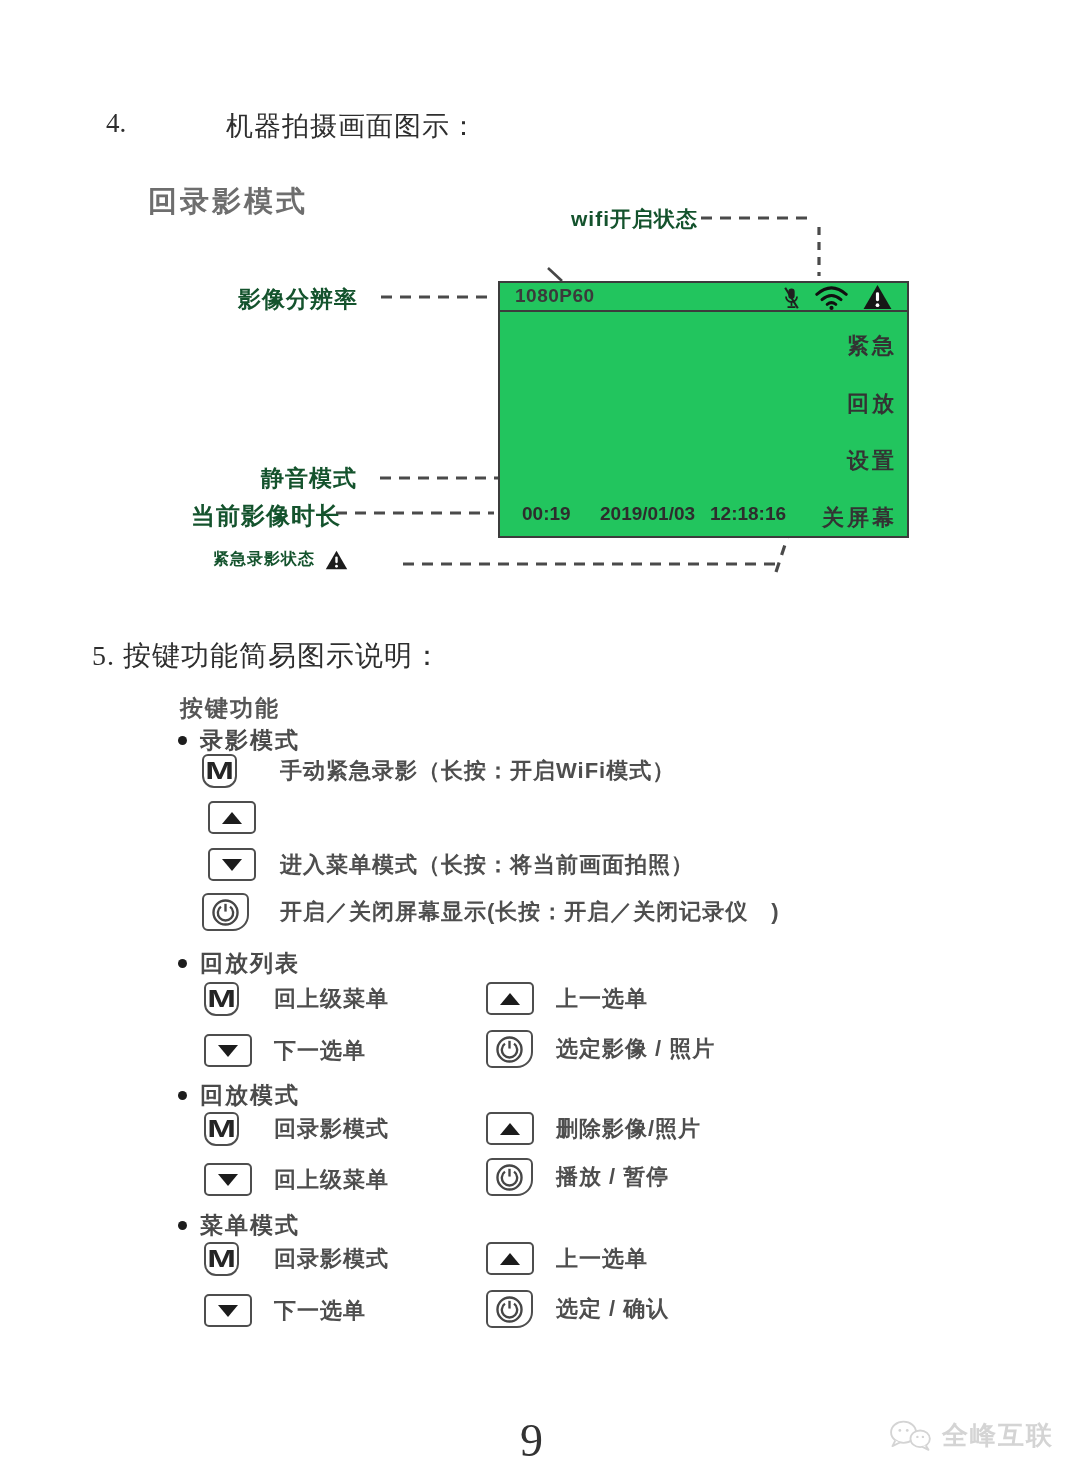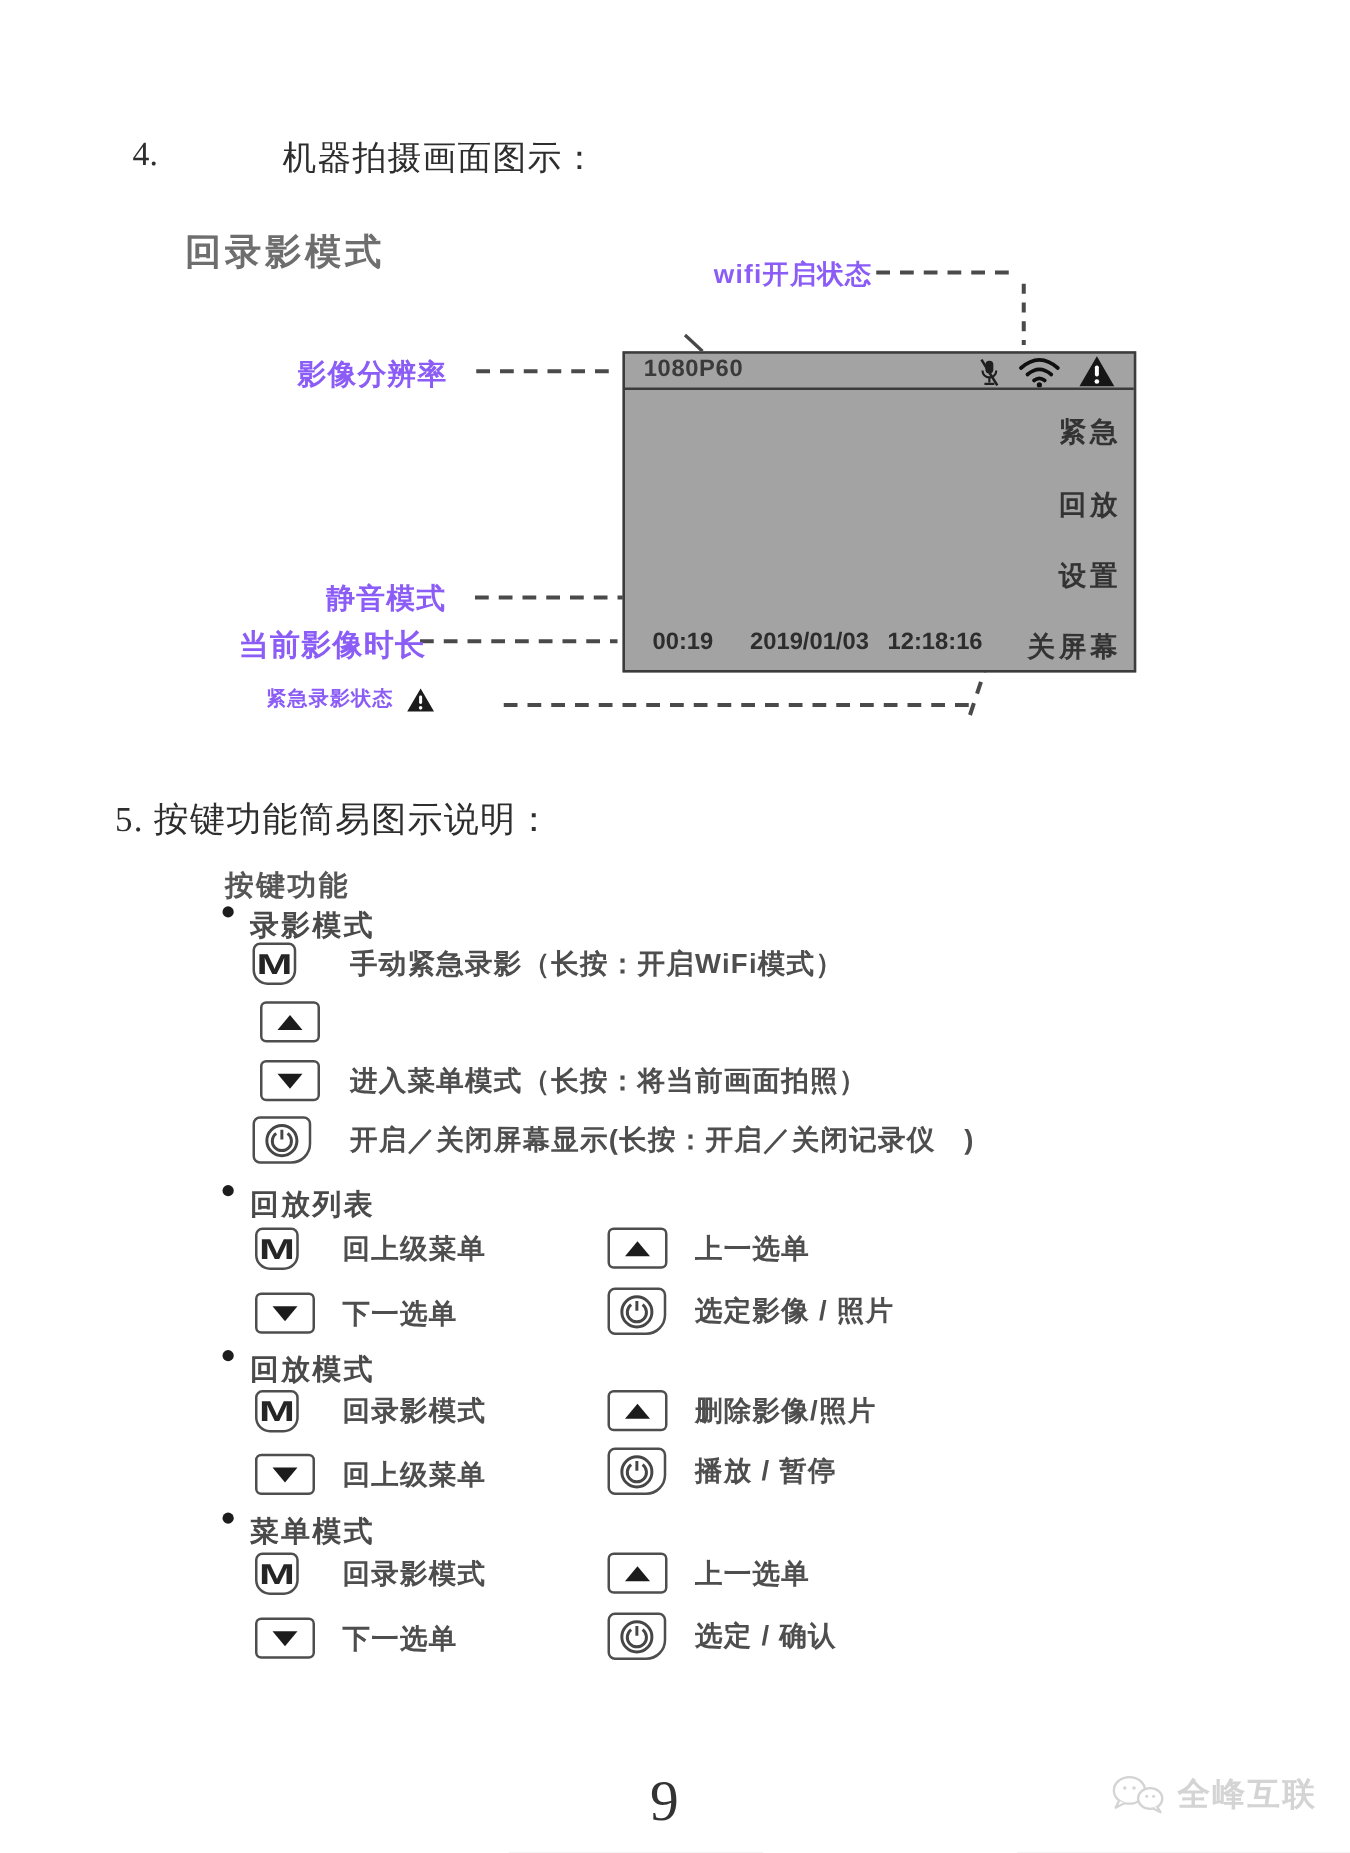--- a/index.html
+++ b/index.html
@@ -5,37 +5,37 @@
   html,body{margin:0;padding:0;background:#e9e9e9;}
   .page{position:relative;width:1080px;height:1482px;background:#ffffff;margin:0 auto;
         font-family:"Liberation Sans","DejaVu Sans",sans-serif;color:#2e2e2e;overflow:hidden;}
   .abs{position:absolute;}
   .serif{font-family:"Liberation Serif","DejaVu Serif",serif;}
   
   .s4-num{left:106px;top:108px;font-size:27px;}
   .s4-title{left:226px;top:108px;font-size:27px;letter-spacing:1px;}
   .diag-title{left:148px;top:182px;font-size:29px;font-weight:700;color:#6e6e6e;letter-spacing:3px;}
   
-  .lbl{font-size:23px;font-weight:700;color:#8b5cf6;letter-spacing:1px;white-space:nowrap;}
+  .lbl{font-size:23px;font-weight:700;color:#14532d;letter-spacing:1px;white-space:nowrap;}
   .lbl-wifi{left:571px;top:205px;font-size:21px;}
   .lbl-res{left:238px;top:284px;}
   .lbl-mute{left:261px;top:463px;}
   .lbl-dur{left:164px;top:500px;font-size:24px;margin-left:27px;}
   .lbl-emg{left:213px;top:549px;font-size:16px;display:flex;align-items:center;gap:10px;justify-content:center;}
   
-  .screen{left:498px;top:281px;width:407px;height:253px;border:2.5px solid #3c3c3c;background:#a3a3a3;}
+  .screen{left:498px;top:281px;width:407px;height:253px;border:2.5px solid #3c3c3c;background:#22c55e;}
   .statusbar{position:absolute;left:0;top:0;right:0;height:27px;border-bottom:2.5px solid #3c3c3c;}
   .res-text{position:absolute;left:15px;top:2px;font-size:19px;font-weight:700;color:#3a3a3a;letter-spacing:.5px;}
   .sb-icons{position:absolute;right:14px;top:1px;display:flex;align-items:flex-end;gap:11px;}
   .menu-item{position:absolute;right:10px;font-size:22px;font-weight:700;color:#333;letter-spacing:3px;white-space:nowrap;}
   .scr-bottom{position:absolute;top:220px;font-size:19px;font-weight:700;color:#2d2d2d;white-space:nowrap;}
   
   .s5-title{left:92px;top:637px;font-size:28px;letter-spacing:1px;}
   .s5-sub{left:180px;top:693px;font-size:23px;font-weight:700;color:#565656;letter-spacing:2px;}
-  .ghead{display:flex;align-items:flex-start;gap:13px;font-size:23px;font-weight:700;color:#4a4a4a;letter-spacing:2px;}
+  .ghead{display:flex;align-items:center;gap:13px;font-size:23px;font-weight:700;color:#4a4a4a;letter-spacing:2px;}
   .dot{width:9px;height:9px;border-radius:50%;background:#1d1d1d;flex:0 0 auto;}
   .krow{display:flex;align-items:center;}
   .slot{width:78px;display:flex;align-items:center;}
   .slot2{width:70px;display:flex;align-items:center;}
   .ktext{font-size:22px;font-weight:700;color:#4e4e4e;letter-spacing:1px;white-space:nowrap;}
   
   .badge{box-sizing:border-box;border:2.5px solid #4e4e4e;background:#fff;display:flex;
          align-items:center;justify-content:center;flex:0 0 auto;}
   .badge.m{width:35px;height:34px;border-radius:6px 6px 12px 12px;}
   .badge.m i{font-style:normal;font-weight:900;font-size:23px;color:#252525;transform:scaleX(1.5);line-height:1;}

